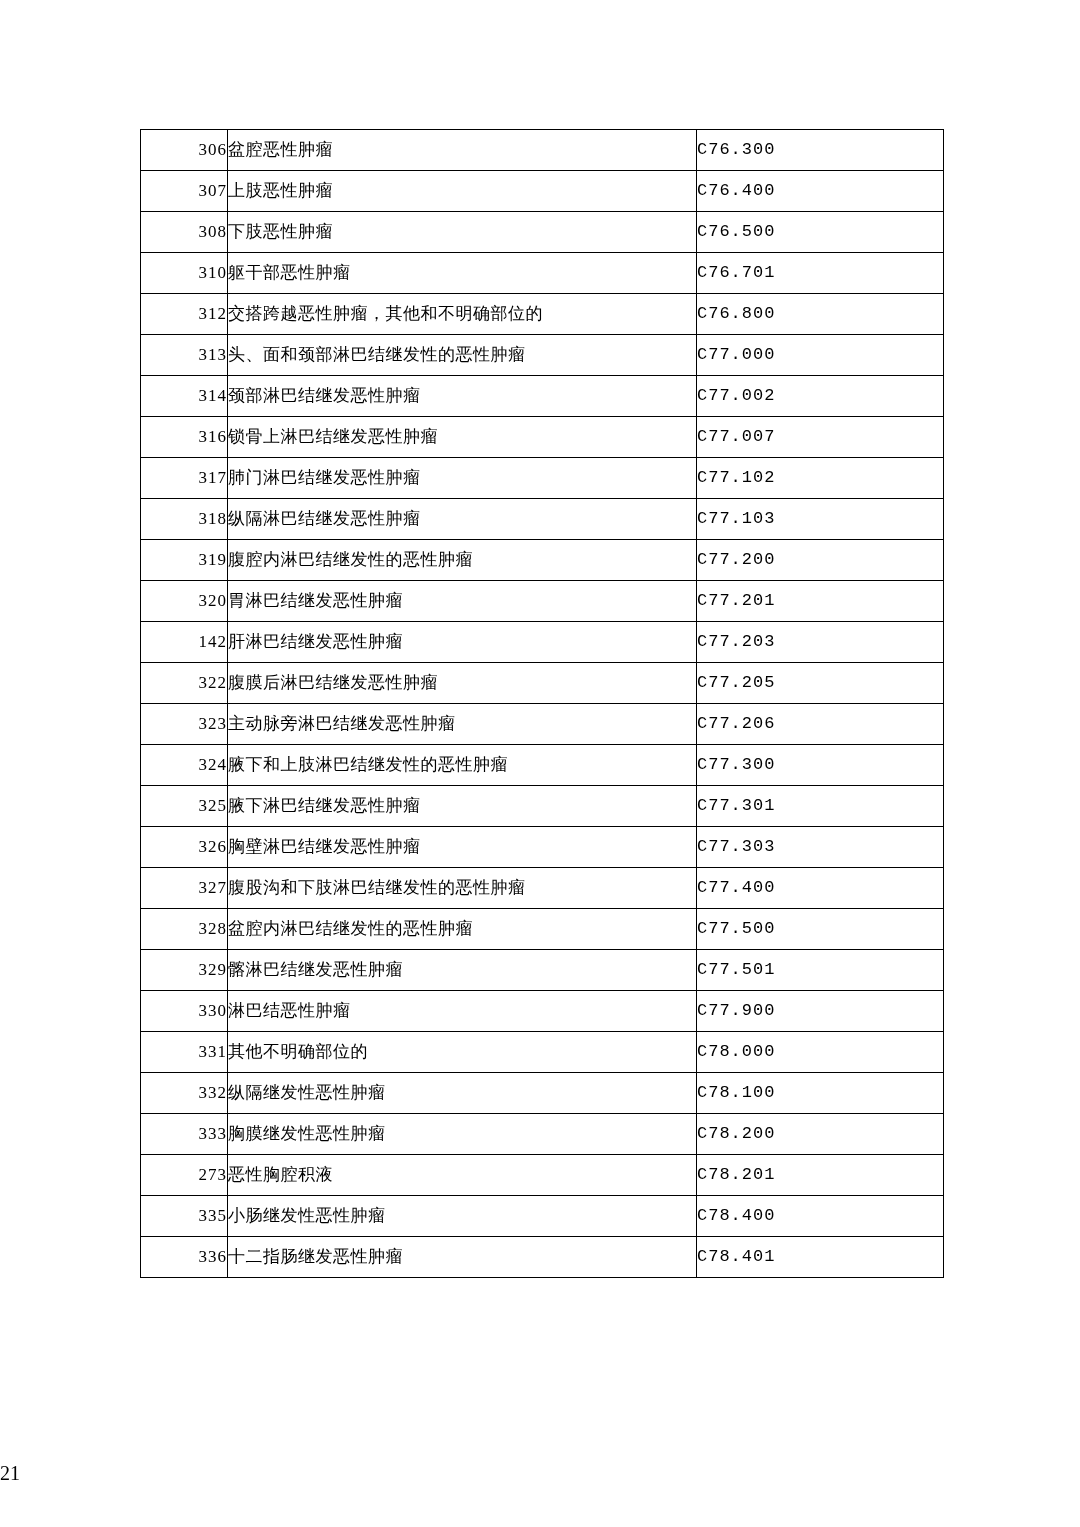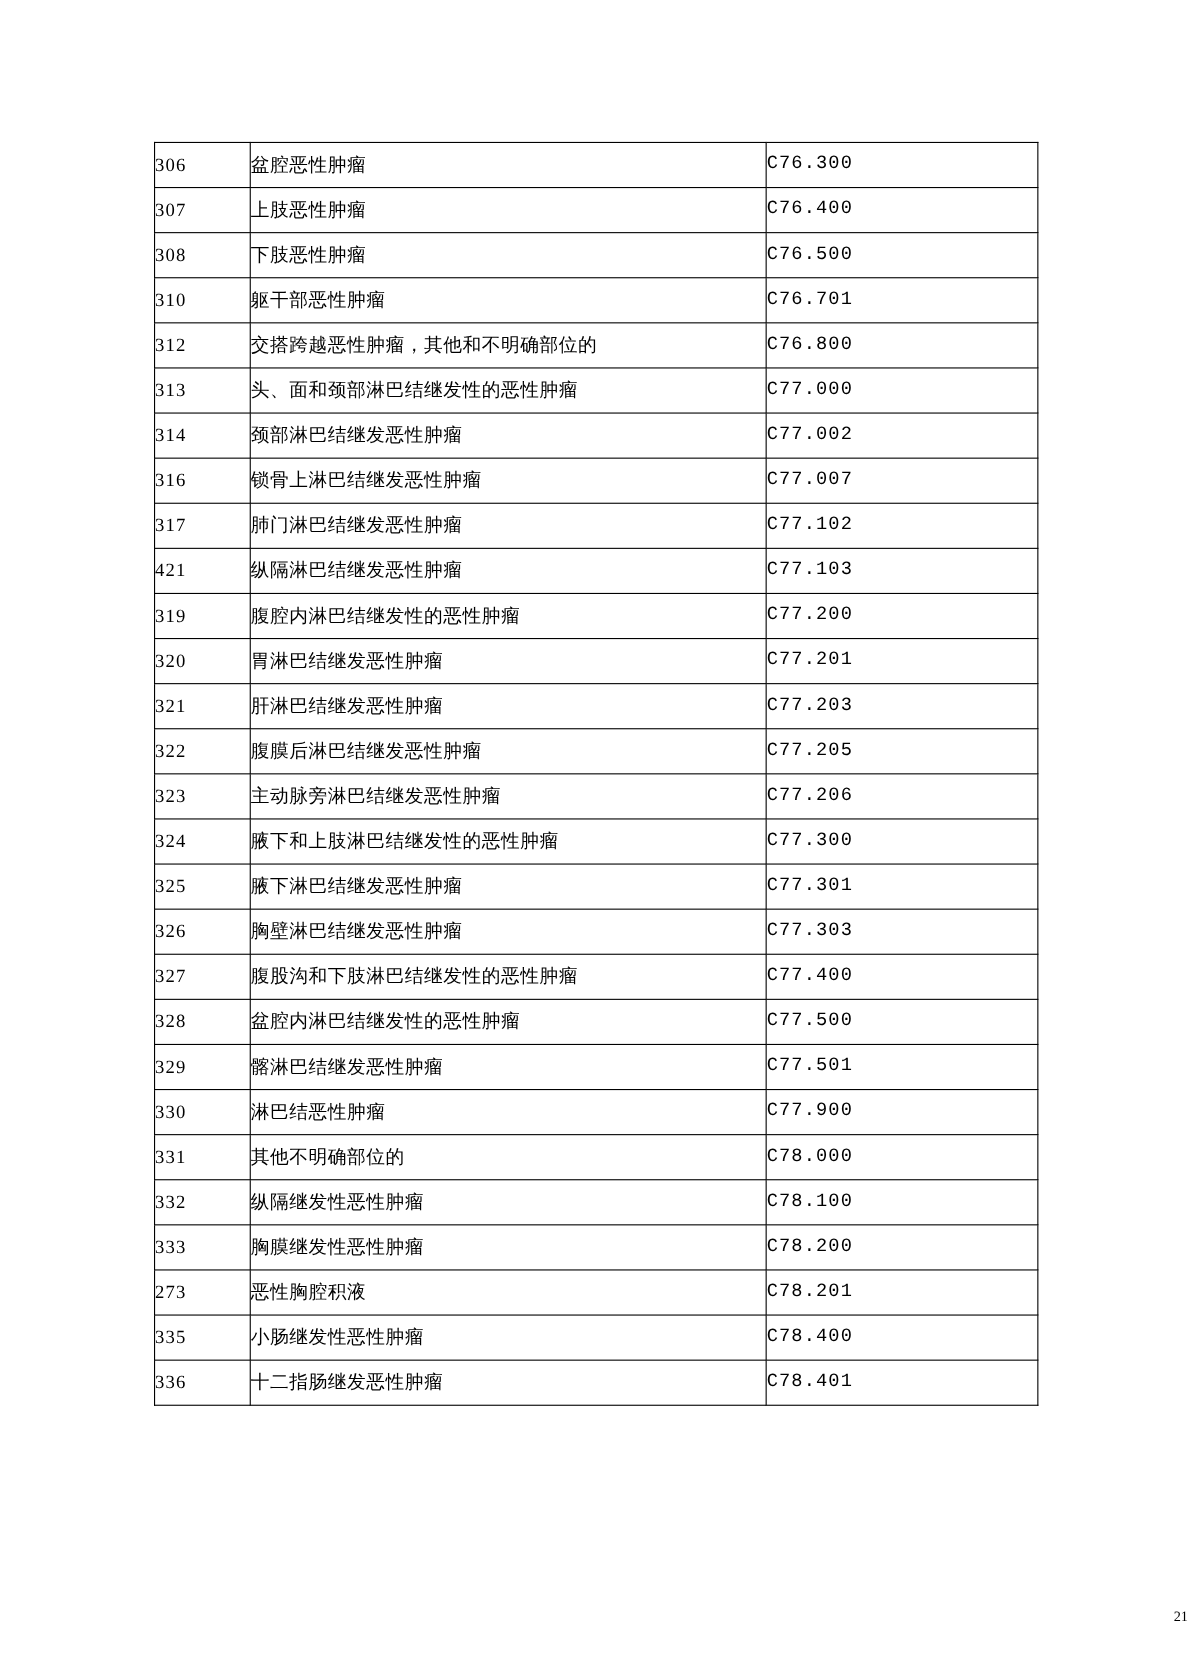--- a/index.html
+++ b/index.html
@@ -36,43 +36,42 @@
     height: 40px;
     padding: 0 0 0 0;
     font-size: 17px;
     line-height: 40px;
     vertical-align: middle;
     white-space: nowrap;
     overflow: hidden;
   }
   td.num {
     width: 86px;
-    text-align: left;
+    text-align: right;
     letter-spacing: 1px;
   }
   td.name {
     width: 468px;
     padding-left: 14px;
     letter-spacing: 0.5px;
   }
   td.code {
     width: 246px;
     padding-left: 14px;
     font-family: Liberation Mono, monospace;
     letter-spacing: 1px;
   }
   .page-number {
     position: absolute;
     left: 0;
     right: 0;
     top: 1462px;
-    text-align: right;
-    font-size: 13px;
+    text-align: left;
+    font-size: 20px;
     font-family: "Liberation Serif", "DejaVu Serif", serif;
-    margin-left: 47px;
   }
 </style>
 </head>
 <body>
 
 <div class="page">
   <div class="table-wrap">
     <table class="codes">
       <tbody id="table-body">
           <tr>
@@ -114,36 +113,36 @@
             <td class="num">316</td>
             <td class="name">锁骨上淋巴结继发恶性肿瘤</td>
             <td class="code">C77.007</td>
           </tr>
           <tr>
             <td class="num">317</td>
             <td class="name">肺门淋巴结继发恶性肿瘤</td>
             <td class="code">C77.102</td>
           </tr>
           <tr>
-            <td class="num">421</td>
+            <td class="num">318</td>
             <td class="name">纵隔淋巴结继发恶性肿瘤</td>
             <td class="code">C77.103</td>
           </tr>
           <tr>
             <td class="num">319</td>
             <td class="name">腹腔内淋巴结继发性的恶性肿瘤</td>
             <td class="code">C77.200</td>
           </tr>
           <tr>
             <td class="num">320</td>
             <td class="name">胃淋巴结继发恶性肿瘤</td>
             <td class="code">C77.201</td>
           </tr>
           <tr>
-            <td class="num">321</td>
+            <td class="num">142</td>
             <td class="name">肝淋巴结继发恶性肿瘤</td>
             <td class="code">C77.203</td>
           </tr>
           <tr>
             <td class="num">322</td>
             <td class="name">腹膜后淋巴结继发恶性肿瘤</td>
             <td class="code">C77.205</td>
           </tr>
           <tr>
             <td class="num">323</td>

